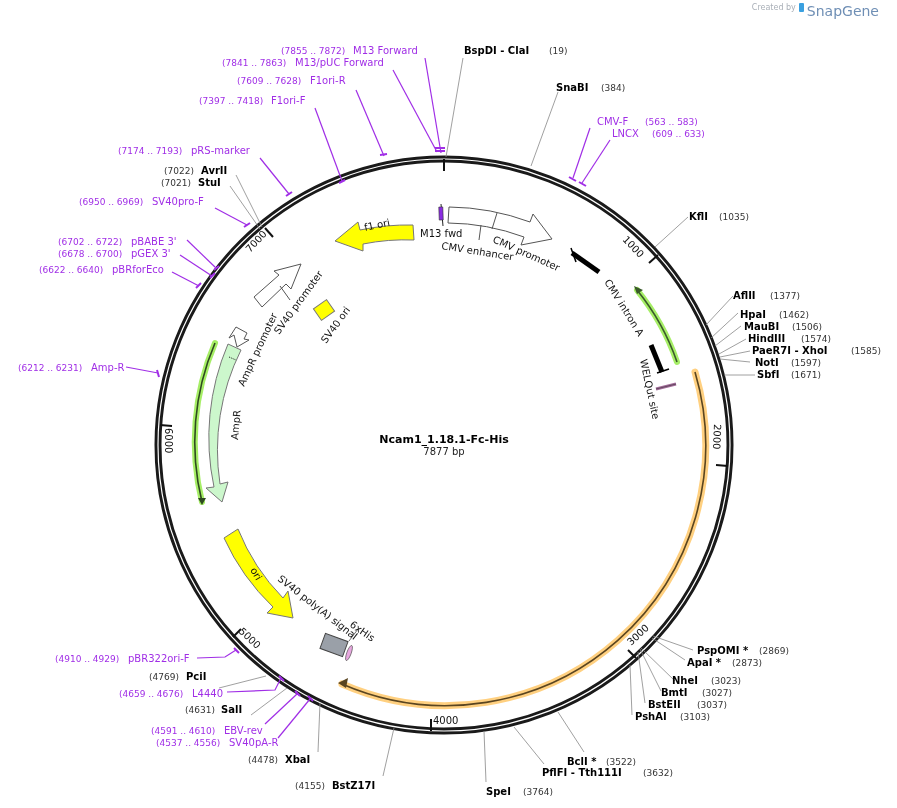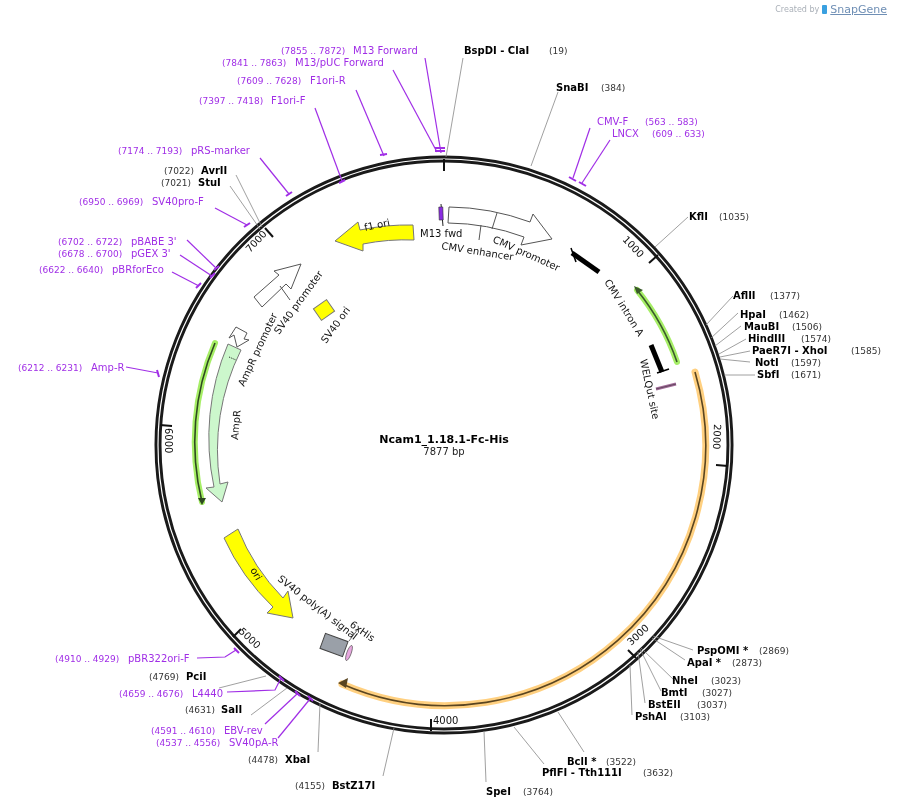--- a/index.html
+++ b/index.html
@@ -1,19 +1,19 @@
 <!DOCTYPE html>
 <html><head>
 <meta charset="utf-8">
 <style>
   html, body { margin:0; padding:0; background:#ffffff; }
   body { width:897px; height:808px; position:relative; overflow:hidden; font-family:"DejaVu Sans", sans-serif; }
   svg { position:absolute; left:0; top:0; }
-  .credit { position:absolute; right:10px; top:3px; font-size:8px; color:#aab0b8; display:flex; align-items:center; gap:3px; }
-  .credit .brand { color:#6f8fb5; font-size:11px;text-decoration:underline; }
+  .credit { position:absolute; right:18px; top:3px; font-size:8px; color:#aab0b8; display:flex; gap:3px; }
+  .credit .brand { color:#6f8fb5; font-size:14px; }
   .credit .logo { width:5px; height:9px; background:#3aa0e0; border-radius:1px; display:inline-block; }
   .ename { font-family:"DejaVu Sans", sans-serif; font-weight:bold; font-size:10px; fill:#000; }
   .epos { font-family:"DejaVu Sans", sans-serif; font-size:9px; fill:#333; }
   .plab { font-family:"DejaVu Sans", sans-serif; font-size:10px; fill:#a02ee6; }
   .ppos { font-family:"DejaVu Sans", sans-serif; font-size:9px; fill:#a02ee6; }
   .flab { font-family:"DejaVu Sans", sans-serif; font-size:10px; fill:#111; }
   .tick { font-family:"DejaVu Sans", sans-serif; font-size:10px; fill:#111; }
   .title { font-family:"DejaVu Sans", sans-serif; font-weight:bold; font-size:11px; fill:#000; }
   .sub { font-family:"DejaVu Sans", sans-serif; font-size:10px; fill:#222; }
 </style>

